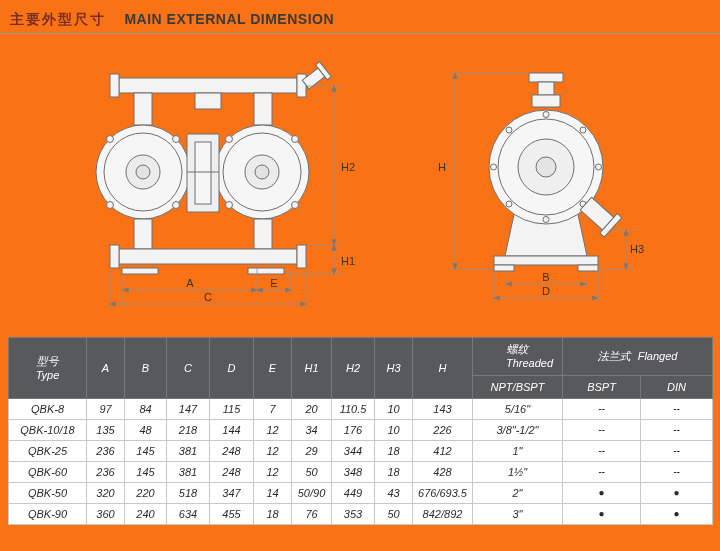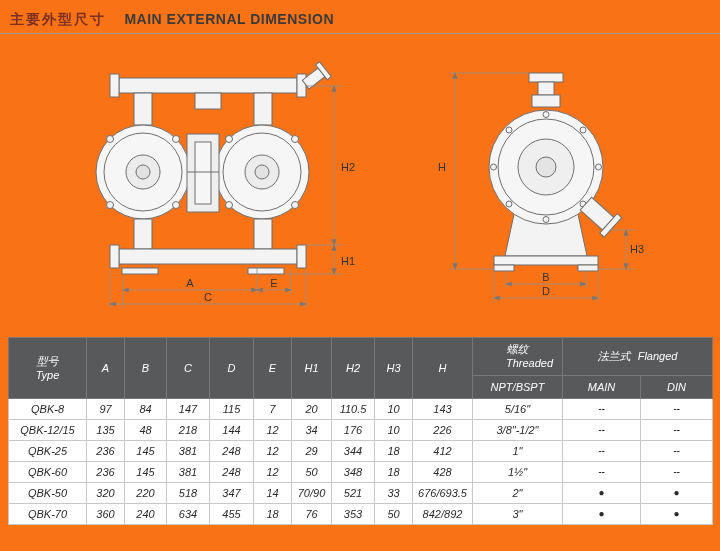--- a/index.html
+++ b/index.html
@@ -198,42 +198,42 @@
           <span>螺纹</span>
           <span style="margin-left:24px;">Threaded</span>
         </th>
         <th colspan="2">
           <span>法兰式</span>
           <span style="margin-left:4px;">Flanged</span>
         </th>
       </tr>
       <tr>
         <th>NPT/BSPT</th>
-        <th>MAIN</th>
+        <th>BSPT</th>
         <th>DIN</th>
       </tr>
     </thead>
     <tbody>
       <tr>
         <td>QBK-8</td>
         <td>97</td>
         <td>84</td>
         <td>147</td>
         <td>115</td>
         <td>7</td>
         <td>20</td>
         <td>110.5</td>
         <td>10</td>
         <td>143</td>
         <td>5/16"</td>
         <td class="dotcell">--</td>
         <td class="dotcell">--</td>
       </tr>
       <tr>
-        <td>QBK-12/15</td>
+        <td>QBK-10/18</td>
         <td>135</td>
         <td>48</td>
         <td>218</td>
         <td>144</td>
         <td>12</td>
         <td>34</td>
         <td>176</td>
         <td>10</td>
         <td>226</td>
         <td>3/8"-1/2"</td>
@@ -270,30 +270,30 @@
         <td class="dotcell">--</td>
         <td class="dotcell">--</td>
       </tr>
       <tr>
         <td>QBK-50</td>
         <td>320</td>
         <td>220</td>
         <td>518</td>
         <td>347</td>
         <td>14</td>
-        <td>70/90</td>
-        <td>521</td>
-        <td>33</td>
+        <td>50/90</td>
+        <td>449</td>
+        <td>43</td>
         <td>676/693.5</td>
         <td>2"</td>
         <td class="dotcell">●</td>
         <td class="dotcell">●</td>
       </tr>
       <tr>
-        <td>QBK-70</td>
+        <td>QBK-90</td>
         <td>360</td>
         <td>240</td>
         <td>634</td>
         <td>455</td>
         <td>18</td>
         <td>76</td>
         <td>353</td>
         <td>50</td>
         <td>842/892</td>
         <td>3"</td>

